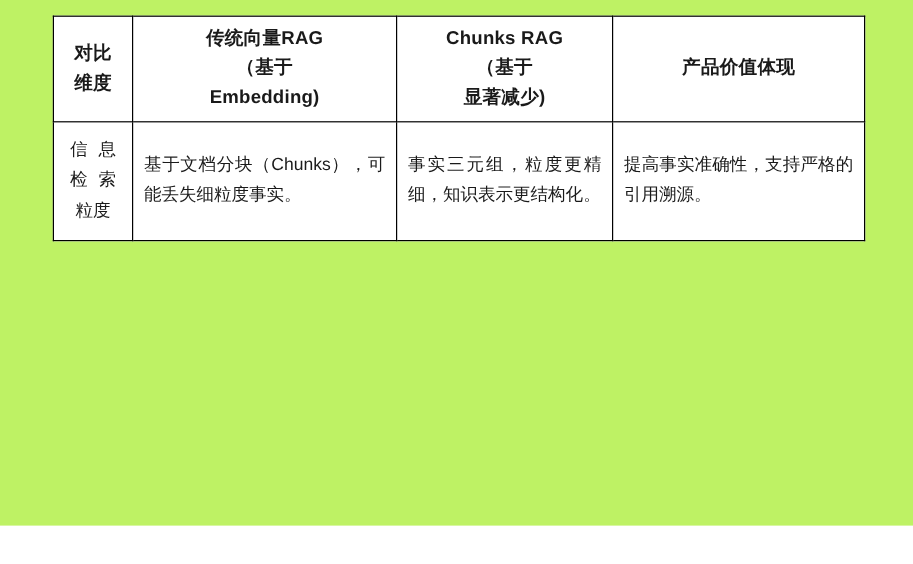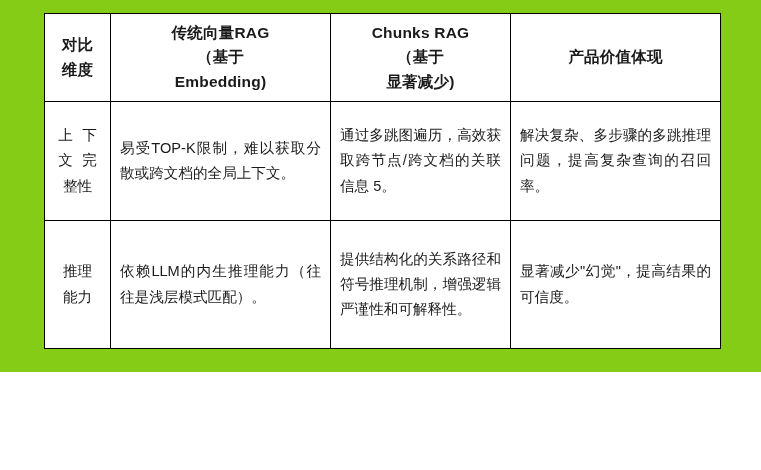--- a/index.html
+++ b/index.html
@@ -11,22 +11,22 @@
     overflow: hidden;
   }
   body {
     font-family: "Liberation Sans", "DejaVu Sans", sans-serif;
     color: #1a1a1a;
   }
 
   .page {
     position: relative;
     width: 761px;
-    height: 372px;
-    background: #84cc16;
+    height: 438px;
+    background: #bef264;
   }
 
   table.compare {
     position: absolute;
     left: 44px;
     top: 13px;
     width: 676px;
     border-collapse: collapse;
     table-layout: fixed;
     background: #ffffff;
@@ -127,54 +127,37 @@
             <span class="ln">显著减少)</span>
           </div>
         </td>
         <td>
           <div class="hcell">
             <span class="ln">产品价值体现</span>
           </div>
         </td>
       </tr>
 
-
-      <tr class="body-row r2">
+      <tr class="body-row r1">
         <td>
           <div class="cell dim">
-            <span class="ln spread">上 下</span>
-            <span class="ln spread">文 完</span>
-            <span class="ln">整性</span>
+            <span class="ln spread">信 息</span>
+            <span class="ln spread">检 索</span>
+            <span class="ln">粒度</span>
           </div>
         </td>
         <td>
-          <div class="cell para">易受TOP-K限制，难以获取分散或跨文档的全局上下文。</div>
+          <div class="cell para">基于文档分块（Chunks），可能丢失细粒度事实。</div>
         </td>
         <td>
-          <div class="cell para">通过多跳图遍历，高效获取跨节点/跨文档的关联信息 5。</div>
+          <div class="cell para">事实三元组，粒度更精细，知识表示更结构化。</div>
         </td>
         <td>
-          <div class="cell para">解决复杂、多步骤的多跳推理问题，提高复杂查询的召回率。</div>
+          <div class="cell para">提高事实准确性，支持严格的引用溯源。</div>
         </td>
       </tr>
 
-      <tr class="body-row r3">
-        <td>
-          <div class="cell dim">
-            <span class="ln">推理</span>
-            <span class="ln">能力</span>
-          </div>
-        </td>
-        <td>
-          <div class="cell para">依赖LLM的内生推理能力（往往是浅层模式匹配）。</div>
-        </td>
-        <td>
-          <div class="cell para">提供结构化的关系路径和符号推理机制，增强逻辑严谨性和可解释性。</div>
-        </td>
-        <td>
-          <div class="cell para">显著减少"幻觉"，提高结果的可信度。</div>
-        </td>
-      </tr>
+
 
     </tbody>
   </table>
 
 </div>
 
 </body></html>

